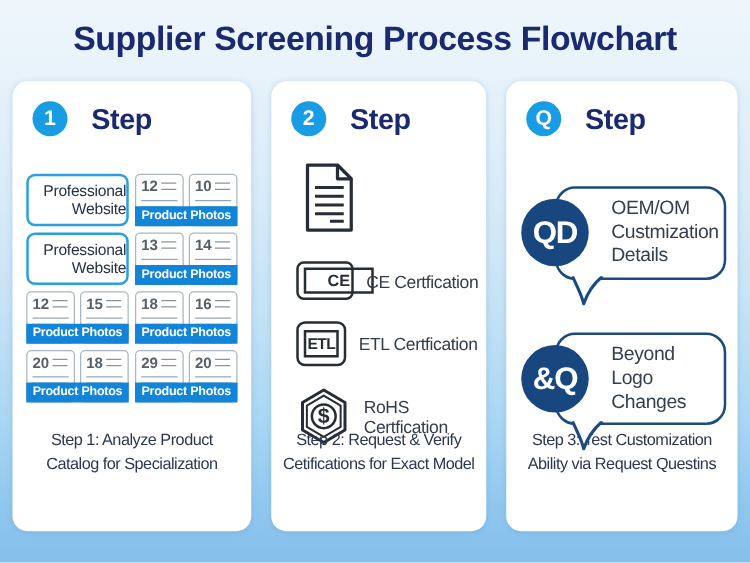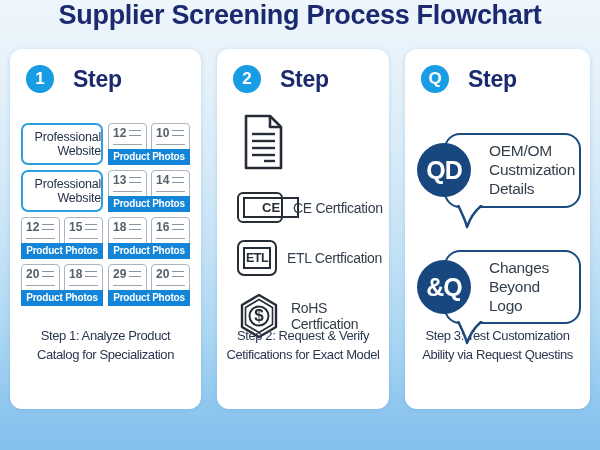--- a/index.html
+++ b/index.html
@@ -2,21 +2,21 @@
 <html><head>
 <meta charset="utf-8">
 <style>
   * { margin:0; padding:0; box-sizing:border-box; }
   html,body { width:600px; height:450px; overflow:hidden; }
   body {
     font-family:"Liberation Sans","DejaVu Sans",sans-serif;
     background:linear-gradient(180deg,#eef6fc 0%,#e7f2fa 14%,#d8ebf8 35%,#c5e2f6 55%,#abd7f3 74%,#90c7ef 90%,#84c0ec 100%);
   }
   .page-title {
-    text-align:center; 
+    text-align:center; padding-top:16px;
     font-size:27px; font-weight:bold; color:#1b2a6e; letter-spacing:-0.3px;
   }
   .cards { display:flex; gap:16px; margin:18px 10px 0 10px; height:360px; }
   .card {
     flex:1; background:#fff; border-radius:12px; position:relative;
     padding:12px 6px; box-shadow:0 1px 4px rgba(110,160,205,.35);
   }
   .card-header { display:flex; align-items:center; gap:9px; margin:4px 0 0 10px; }
   .step-badge {
     width:28px; height:28px; border-radius:50%; background:#189ce3;
@@ -328,22 +328,22 @@
         <div class="bubble-line">Details</div>
       </div>
       <div class="bubble-badge">QD</div>
       <svg class="tail" width="26" height="24" viewBox="0 0 26 24">
         <path d="M1 0 C4 7 8 14 10 22 C13 13 19 5 25 0" fill="#ffffff" stroke="#1a4a7e" stroke-width="2.5" stroke-linejoin="round"></path>
       </svg>
     </div>
 
     <div class="bubble-wrap second">
       <div class="bubble">
+        <div class="bubble-line">Beyond Logo</div>
         <div class="bubble-line">Changes</div>
-        <div class="bubble-line">Beyond Logo</div>
       </div>
       <div class="bubble-badge">&amp;Q</div>
       <svg class="tail" width="26" height="24" viewBox="0 0 26 24">
         <path d="M1 0 C4 7 8 14 10 22 C13 13 19 5 25 0" fill="#ffffff" stroke="#1a4a7e" stroke-width="2.5" stroke-linejoin="round"></path>
       </svg>
     </div>
 
     <div class="caption">
       <div>Step 3: Test Customization</div>
       <div>Ability via Request Questins</div>

